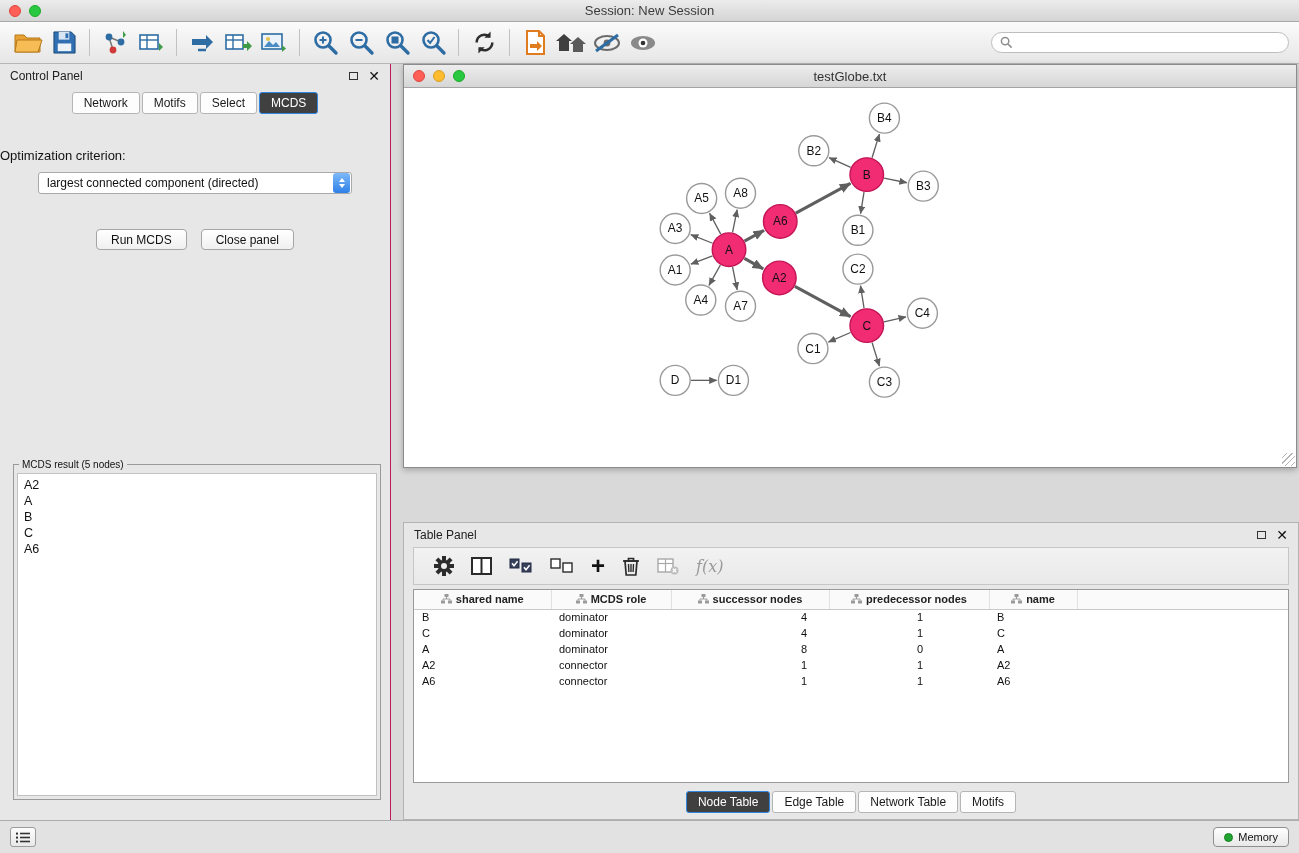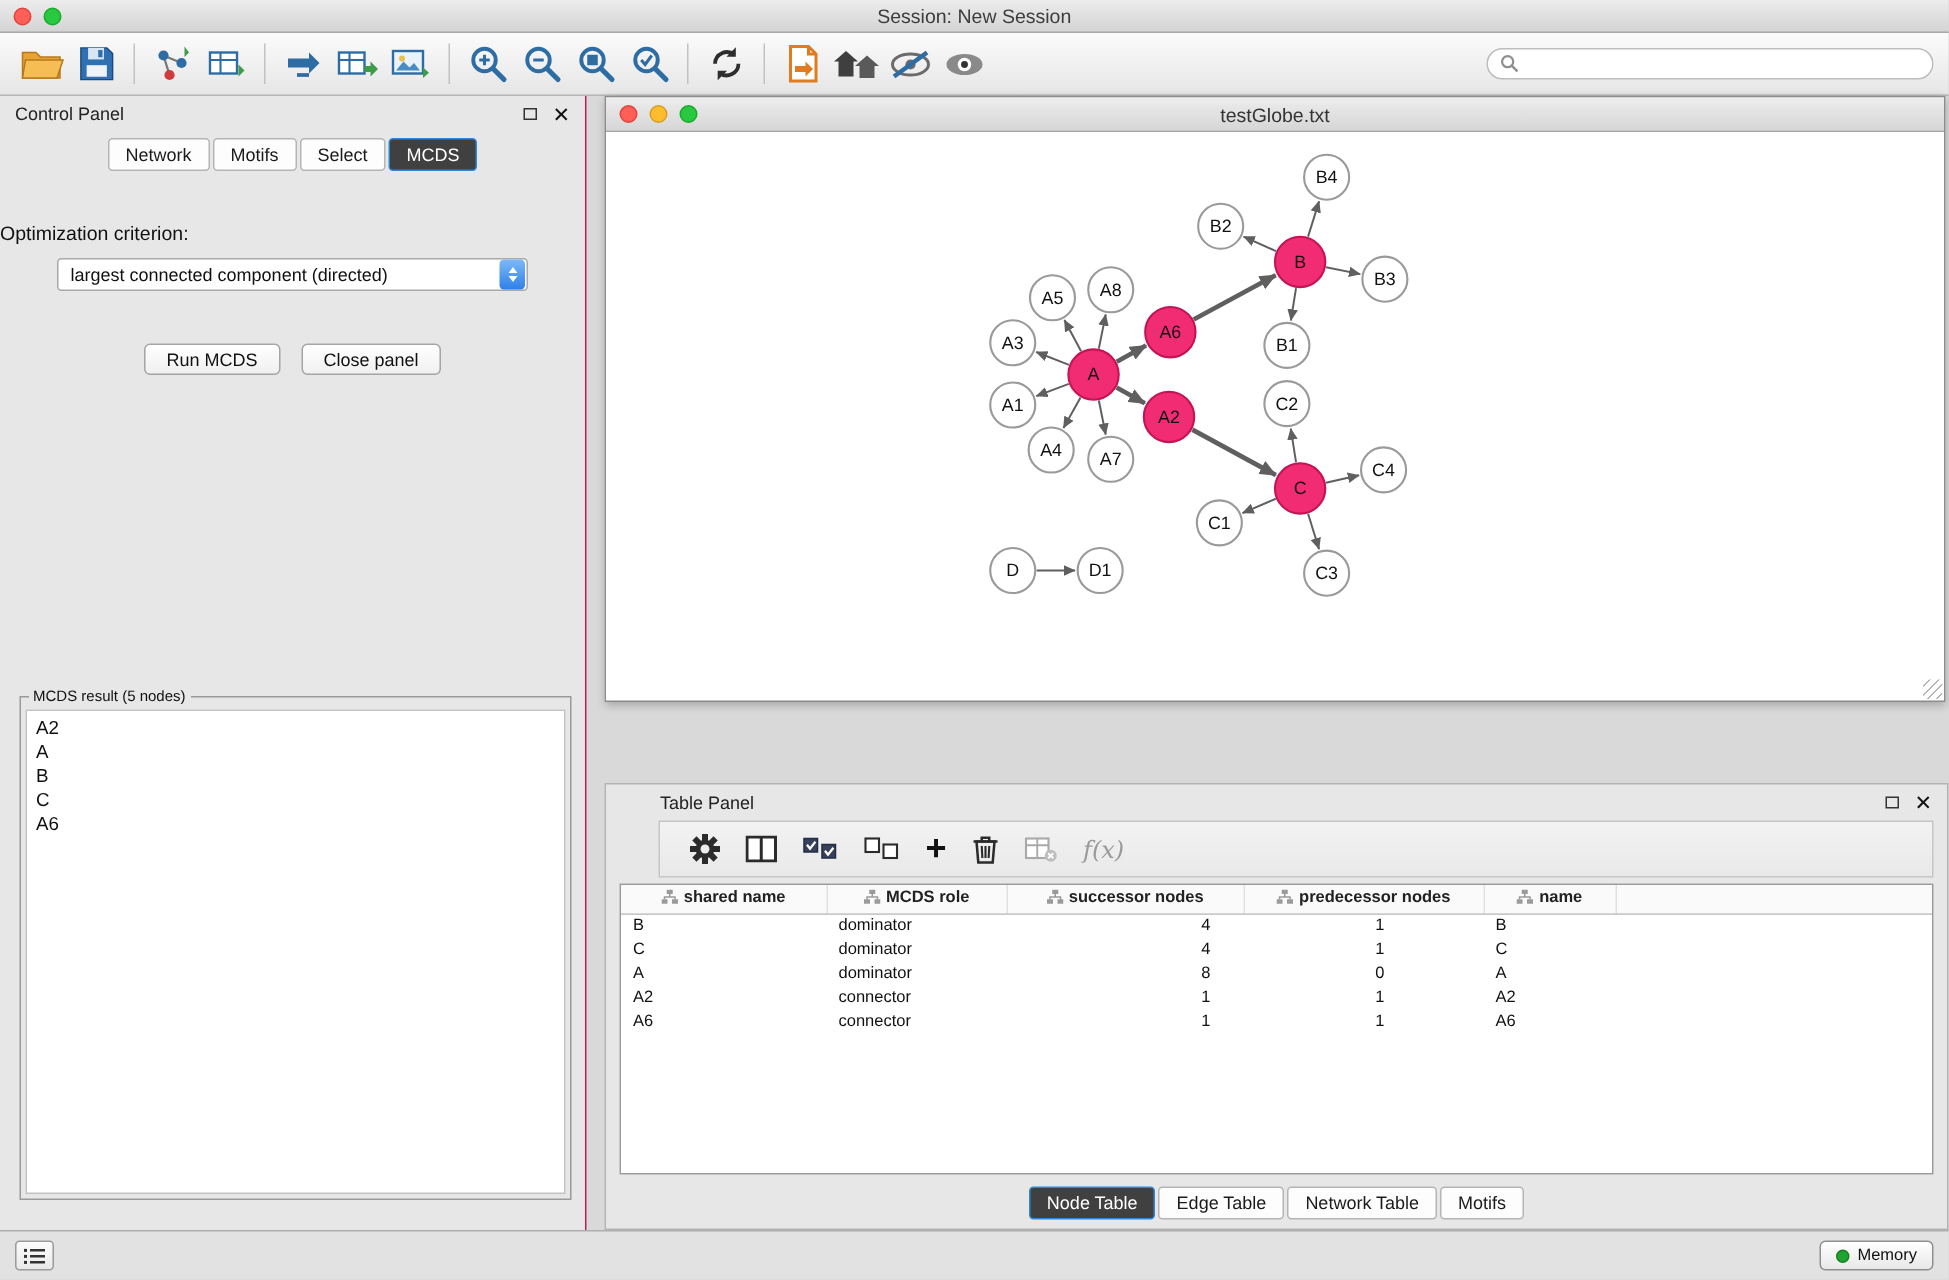--- a/index.html
+++ b/index.html
@@ -122,21 +122,21 @@
   .net-canvas { position:absolute; top:24px; left:1px; right:1px; bottom:1px; background:#fff; overflow:hidden; }
   .net-canvas svg { width:100%; height:100%; display:block; }
   .net-grip {
     position:absolute; right:0; bottom:0; width:13px; height:13px;
     background:repeating-linear-gradient(135deg,transparent 0 3px,#b5b5b5 3px 4px);
   }
 
   
   .table-panel {
     position:absolute; left:403px; top:458px; right:0; height:298px;
-    background:#e7e7e7; border:1px solid #b3b3b3;padding-left:26px;
+    background:#e7e7e7; border:1px solid #b3b3b3;
   }
   .tp-toolbar {
     height:38px; display:flex; align-items:center; gap:17px; padding:0 0 0 20px;
     margin:0 9px 0 9px; border:1px solid #c6c6c6; background:linear-gradient(#f2f2f2,#e9e9e9);
   }
   .tp-icon { display:flex; align-items:center; justify-content:center; height:28px; }
   .plus-glyph { font-size:24px; font-weight:bold; color:#111; line-height:1; }
   .tp-table-wrap {
     position:absolute; top:66px; left:9px; right:9px; bottom:36px;
     background:#fff; border:1px solid #9a9a9a; overflow:hidden;

